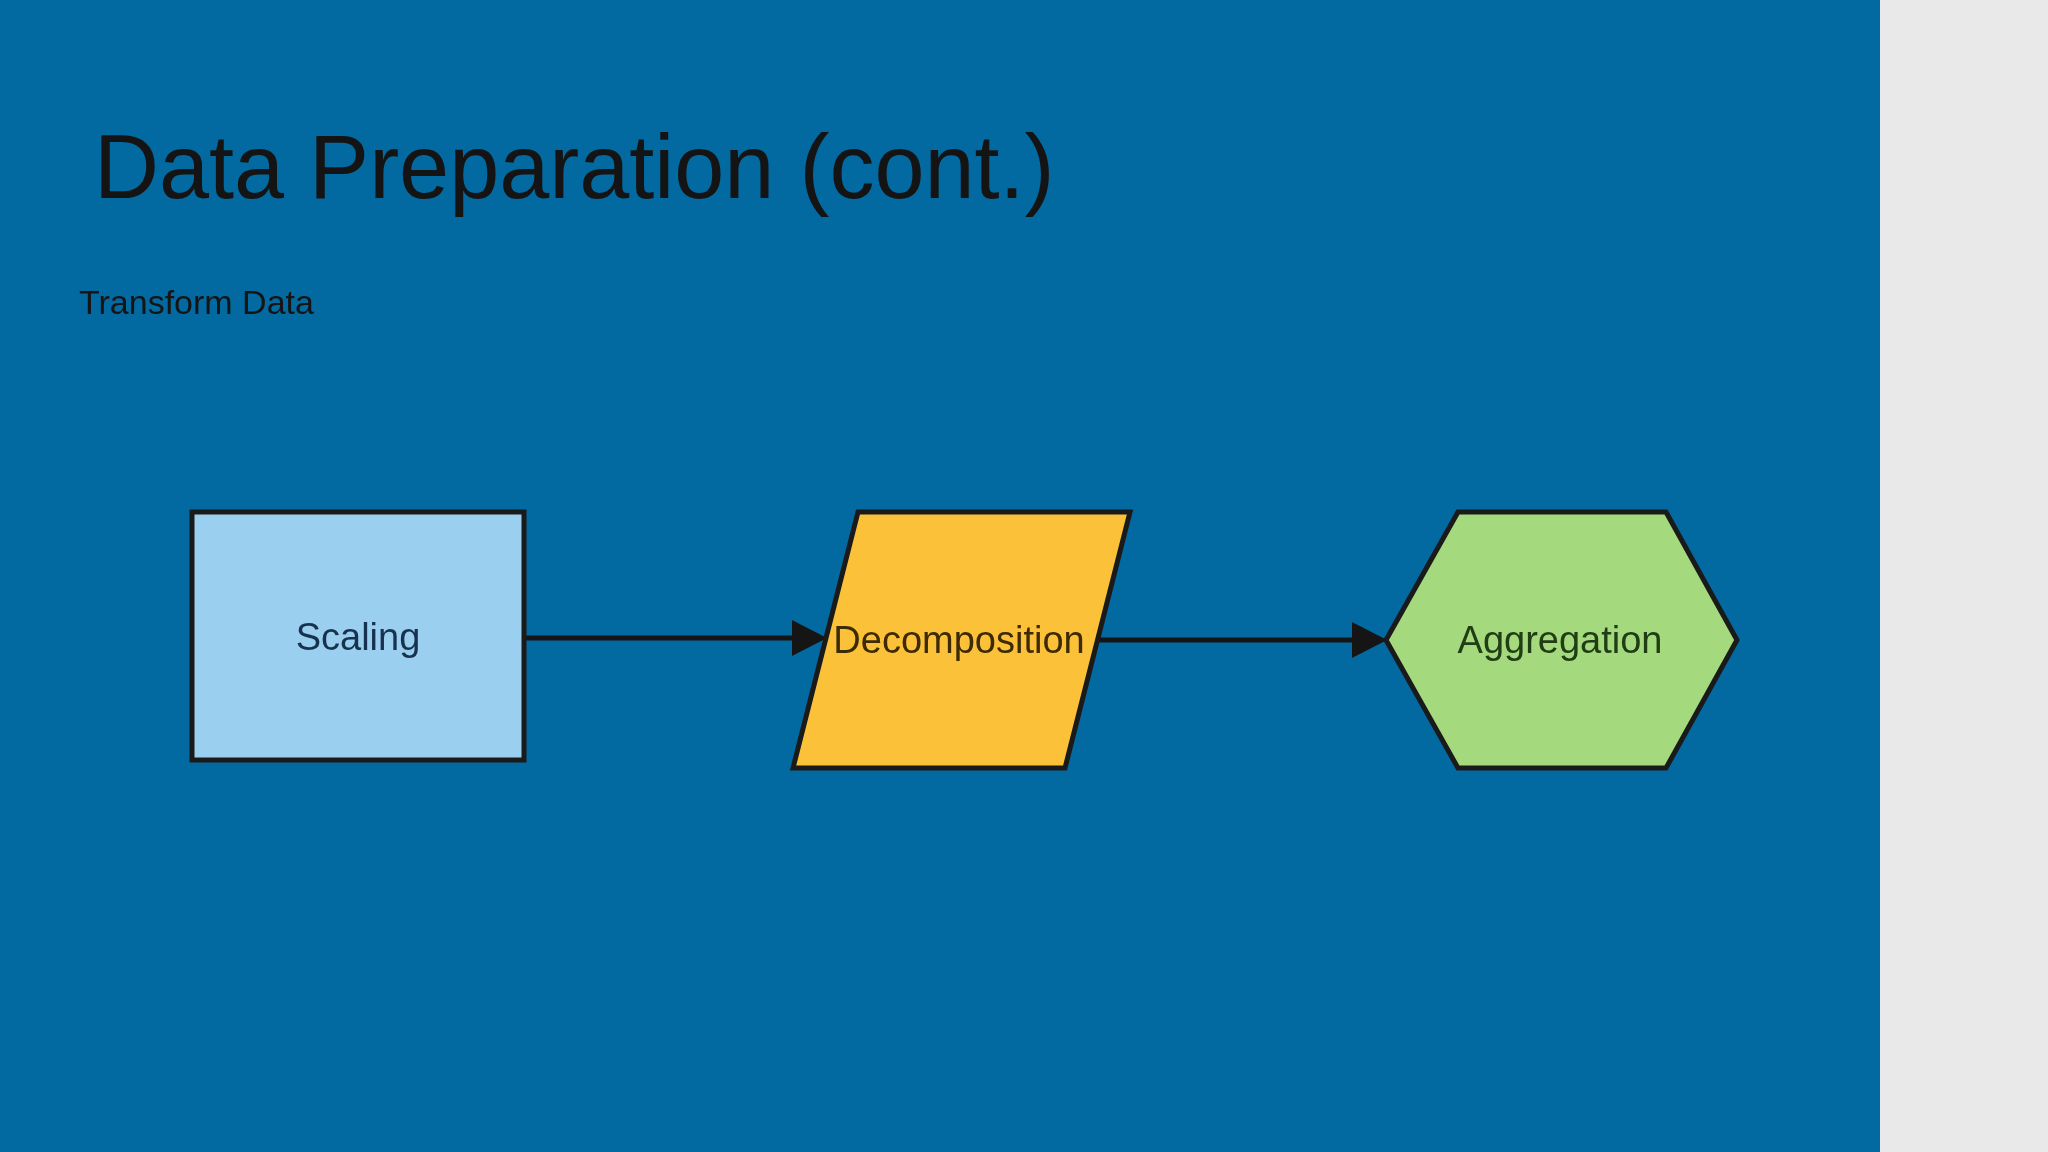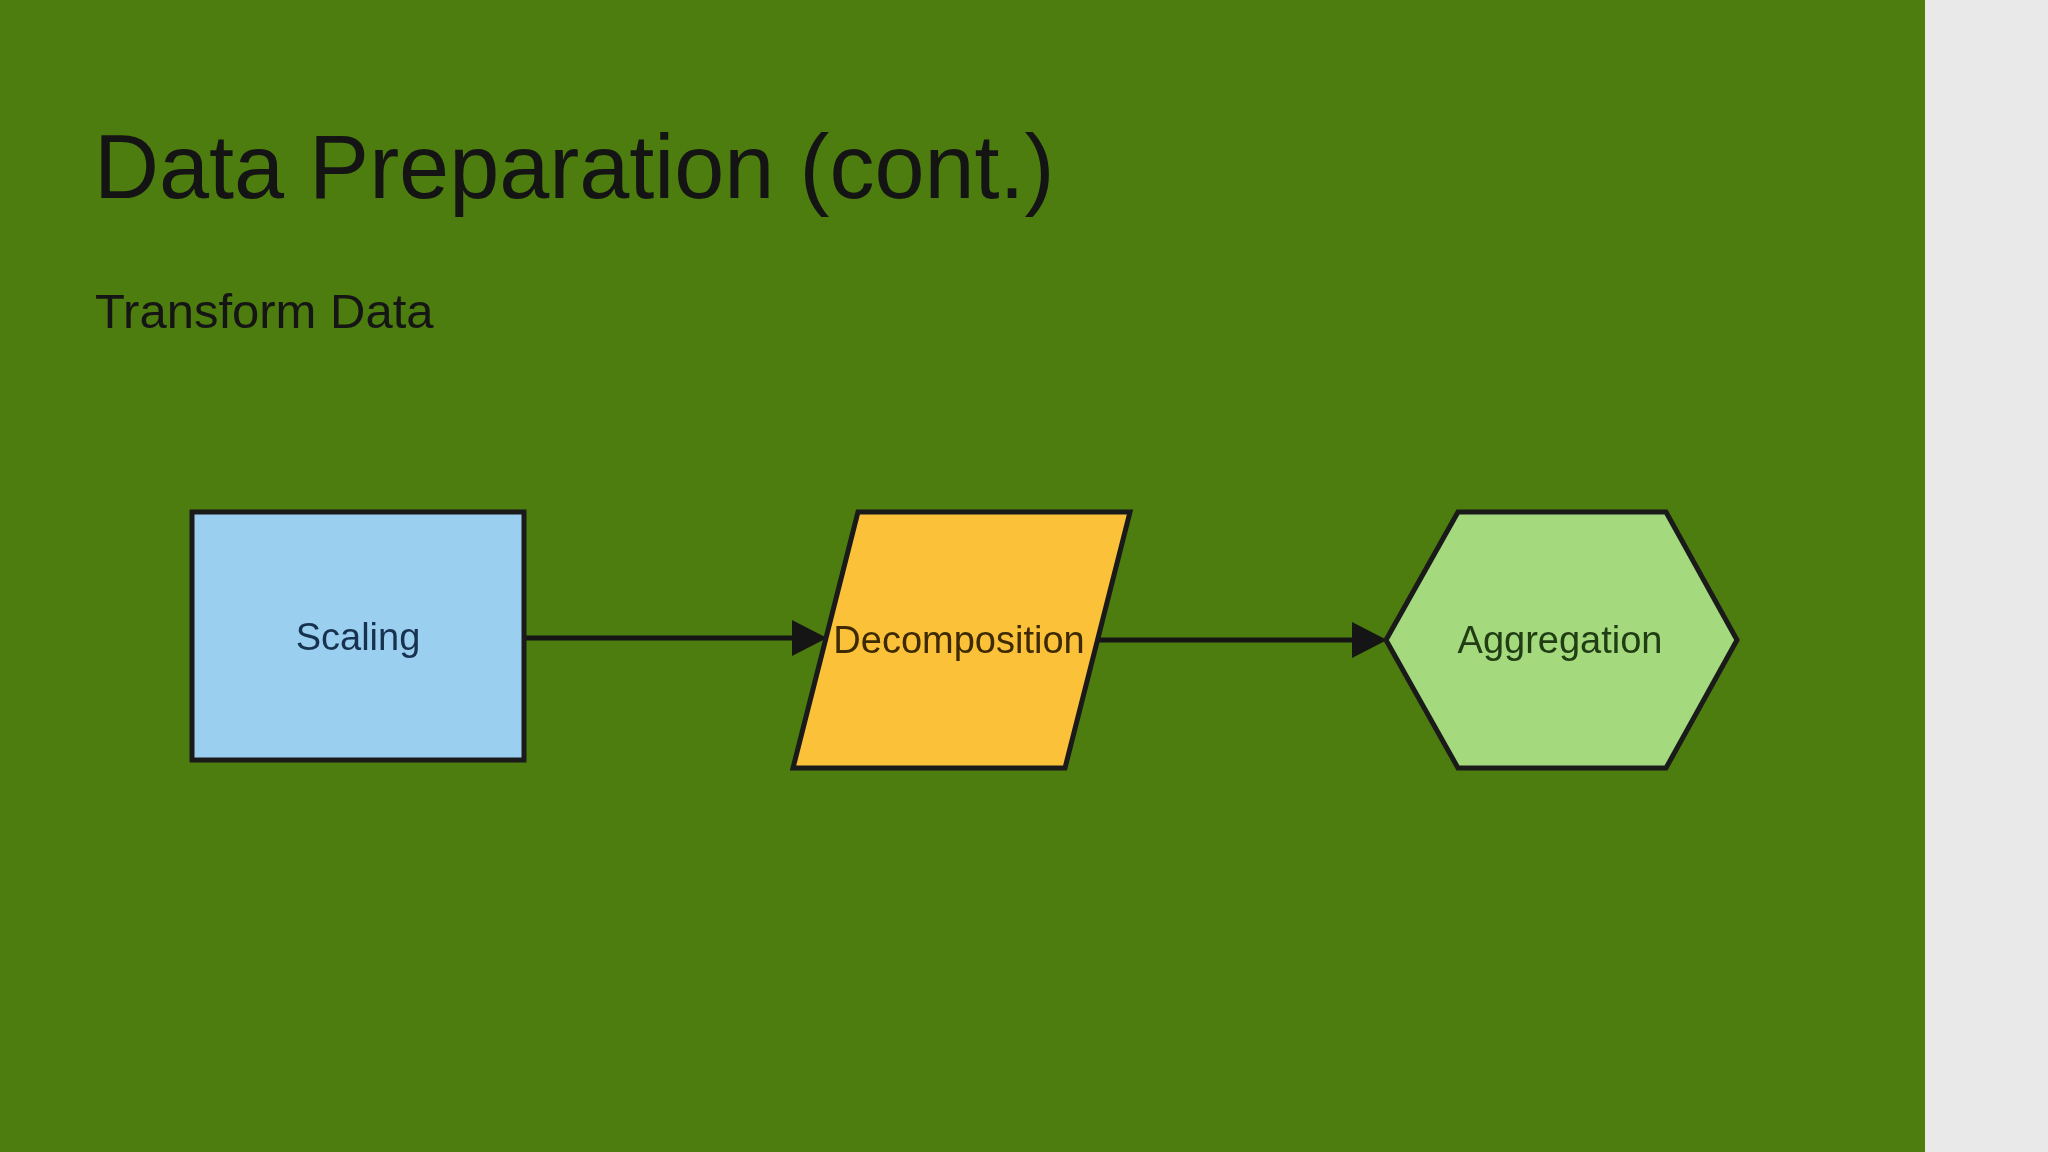--- a/index.html
+++ b/index.html
@@ -5,39 +5,38 @@
   html, body {
     margin: 0;
     padding: 0;
     background: #e9e9e9;
     font-family: "Liberation Sans", sans-serif;
   }
   .slide {
     position: relative;
     width: 1880px;
     height: 1152px;
-    background: #4d7c0f;
+    background: #0369a1;
     overflow: hidden;
-    padding-left: 45px;
   }
   .slide-title {
     position: absolute;
     left: 94px;
     top: 116px;
     font-size: 90px;
     font-weight: 400;
     color: #141414;
     letter-spacing: 0px;
     white-space: nowrap;
   }
   .slide-subtitle {
     position: absolute;
-    left: 95px;
+    left: 79px;
     top: 283px;
-    font-size: 49px;
+    font-size: 34px;
     font-weight: 400;
     color: #151515;
     white-space: nowrap;
   }
   .diagram-svg {
     position: absolute;
     left: 0;
     top: 0;
     width: 2048px;
     height: 1152px;

